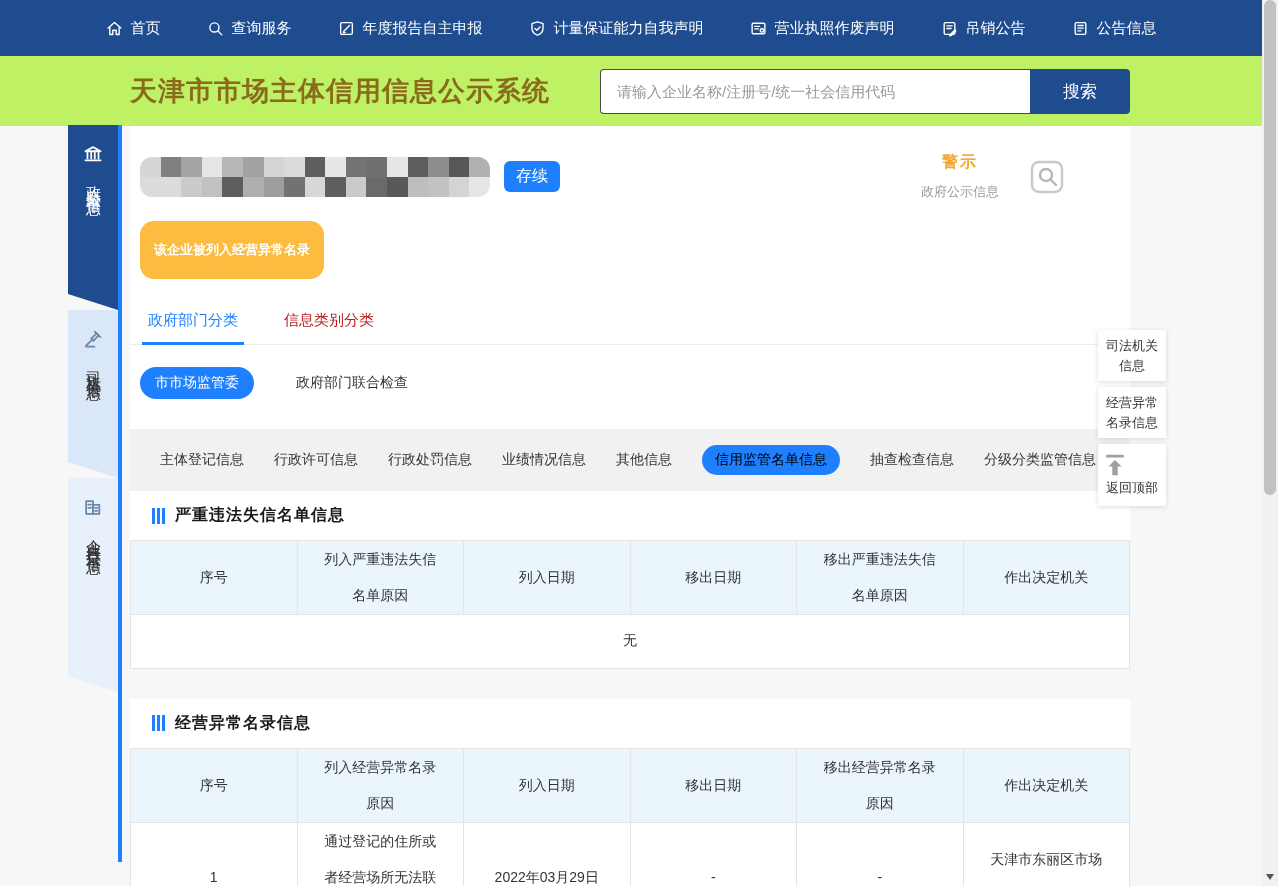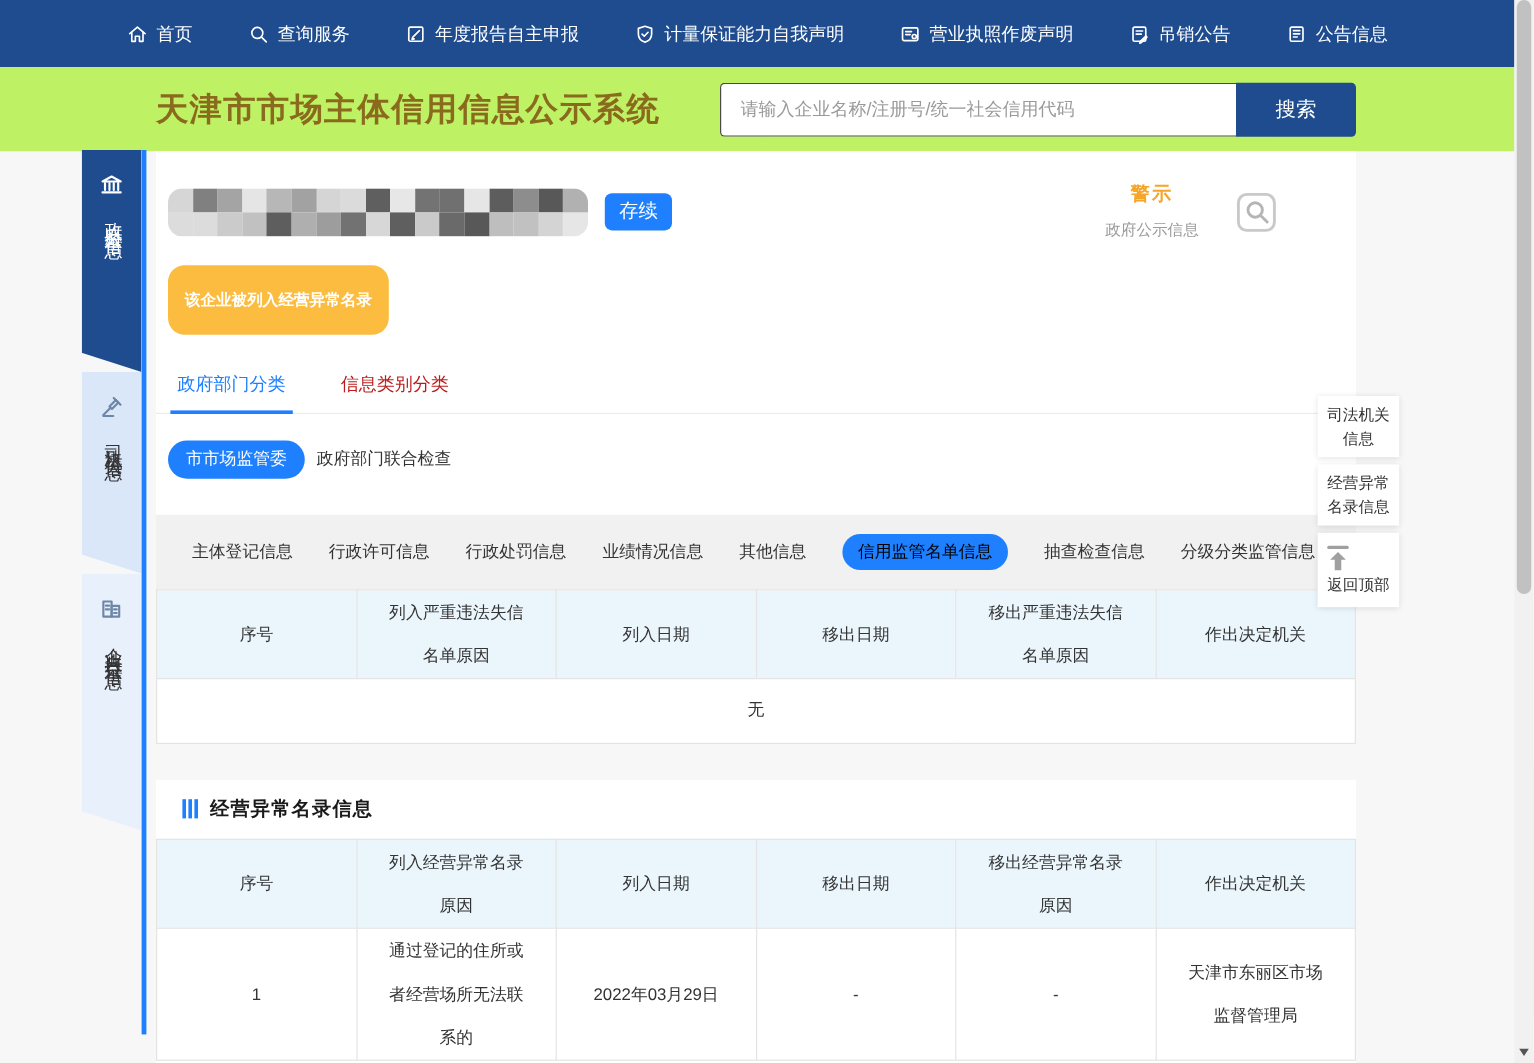--- a/index.html
+++ b/index.html
@@ -90,21 +90,21 @@
   .abnormal-row{padding:20px 10px 14px 10px;}
   .abnormal-badge{
     display:inline-block;background:var(--yellow);color:#fff;font-size:13px;font-weight:bold;
     padding:20px 14px;border-radius:14px;
   }
 
   .tabs-row{display:flex;gap:34px;padding:0 12px;border-bottom:1px solid #ececec;margin-top:6px;font-family:Liberation Mono, monospace;}
   .tab{padding:12px 6px;font-size:15px;color:#b91c1c;cursor:pointer;margin-bottom:-1px;}
   .tab.active{color:var(--blue);border-bottom:3px solid var(--blue);}
 
-  .dept-row{display:flex;align-items:center;gap:10px;padding:22px 10px 30px 10px;}
+  .dept-row{display:flex;align-items:center;gap:42px;padding:22px 10px 30px 10px;}
   .pill{font-size:14px;color:#333;cursor:pointer;white-space:nowrap;}
   .pill.active{background:var(--blue);color:#fff;border-radius:17px;padding:7px 15px;}
 
   .cat-bar{background:#f1f1f1;height:62px;display:flex;align-items:center;gap:30px;padding:0 30px;}
   .cat-item{font-size:14px;color:#333;cursor:pointer;white-space:nowrap;}
   .cat-item.active{background:var(--blue);color:#000000;border-radius:16px;padding:6px 13px;}
 
   .section-head{display:flex;align-items:center;padding:14px 22px;}
   .marker{display:flex;gap:2px;align-items:flex-end;}
   .marker i{display:block;width:3px;height:16px;background:var(--blue);}
@@ -323,20 +323,28 @@
         <span class="cat-item">行政许可信息</span>
         <span class="cat-item">行政处罚信息</span>
         <span class="cat-item">业绩情况信息</span>
         <span class="cat-item">其他信息</span>
         <span class="cat-item active">信用监管名单信息</span>
         <span class="cat-item">抽查检查信息</span>
         <span class="cat-item">分级分类监管信息</span>
       </div>
 
     <div>
+        <div class="section-head">
+          <span class="marker">
+            <i></i>
+            <i></i>
+            <i></i>
+          </span>
+          <span class="section-title">严重违法失信名单信息</span>
+        </div>
         <table class="datatable">
           <thead>
             <tr>
               <th>序号</th>
               <th>列入严重违法失信名单原因</th>
               <th>列入日期</th>
               <th>移出日期</th>
               <th>移出严重违法失信名单原因</th>
               <th>作出决定机关</th>
             </tr>

